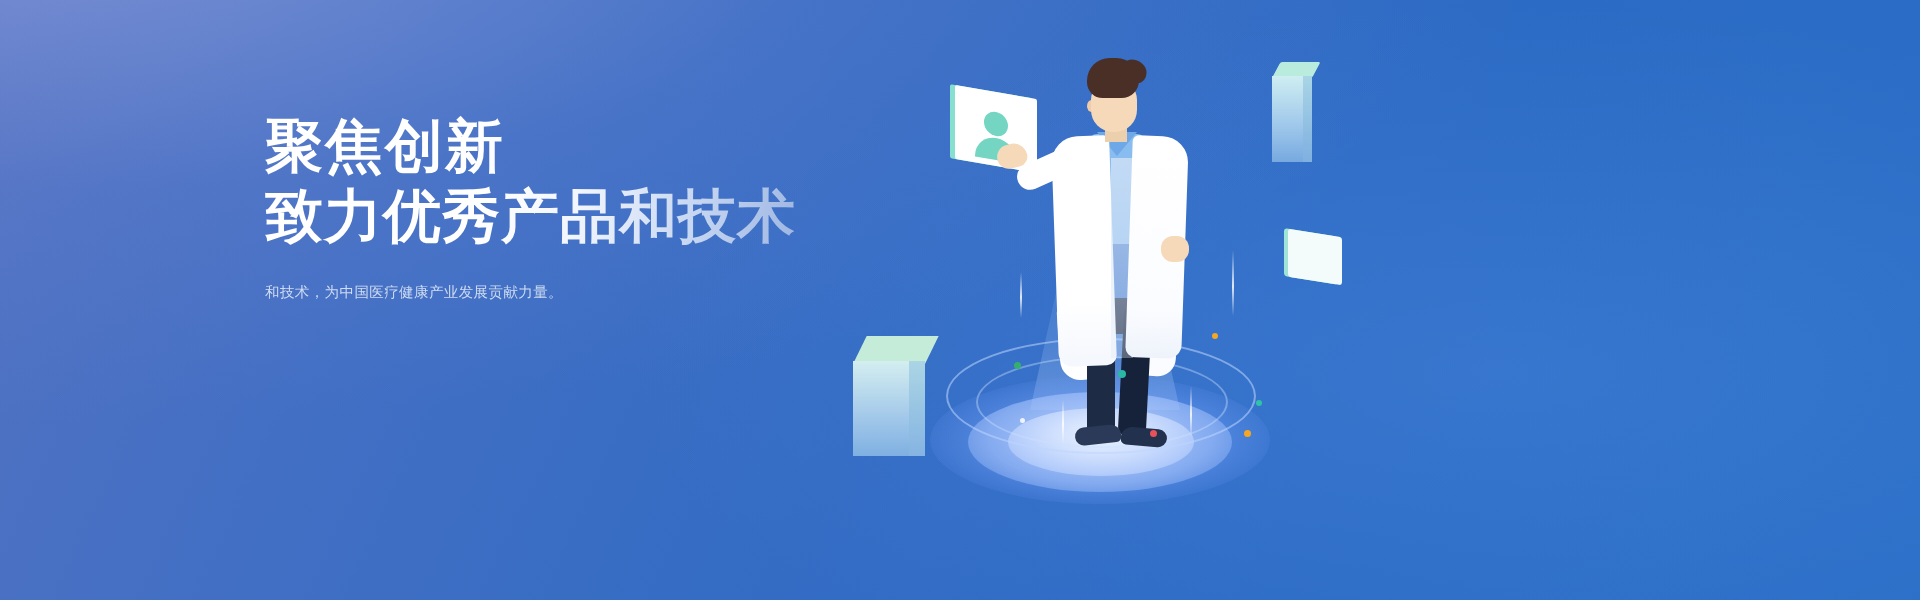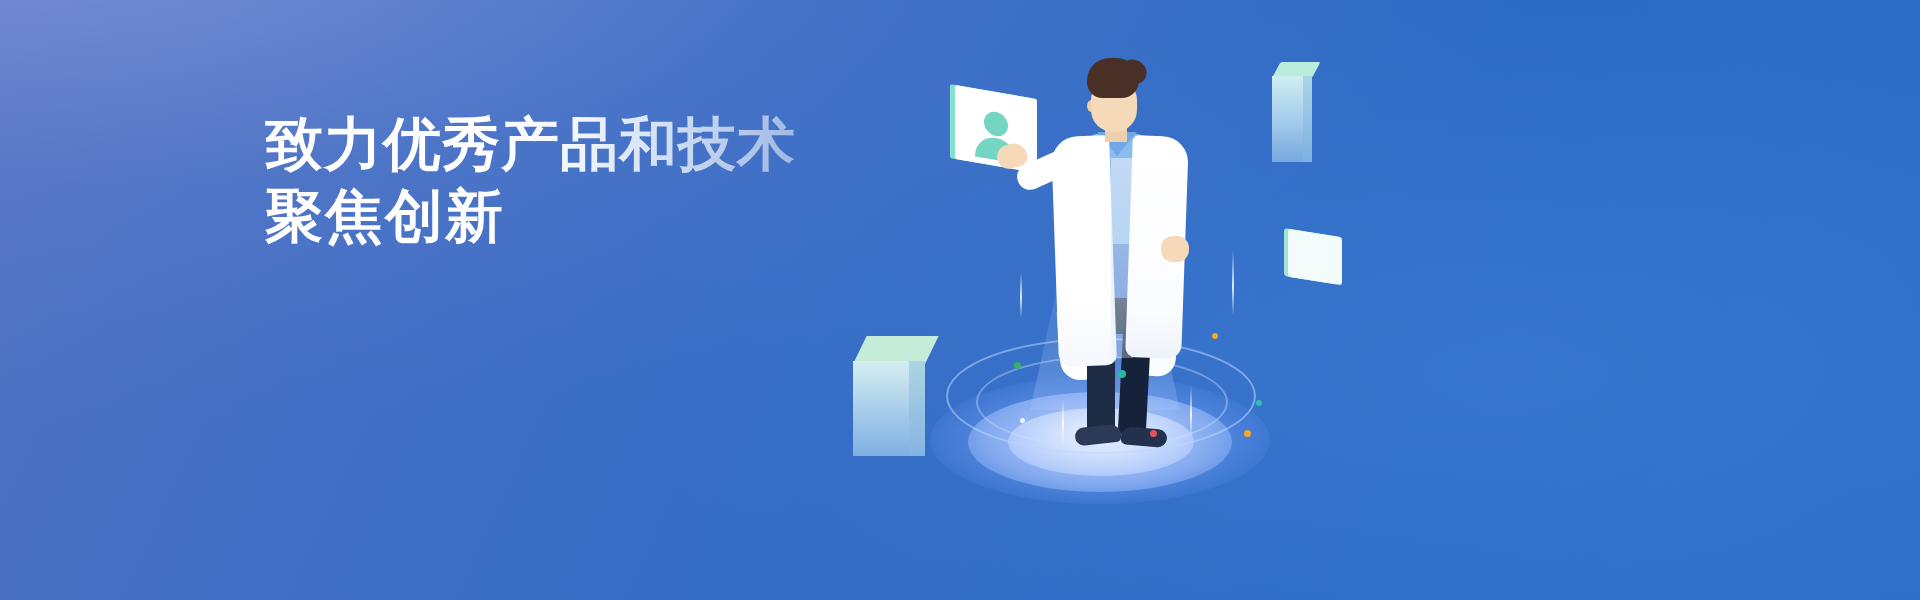--- a/index.html
+++ b/index.html
@@ -246,23 +246,24 @@
     background:#fbfcff; border-radius:4px 4px 18px 12px;
     transform:rotate(4deg);
   }
 </style>
 </head>
 <body>
 
 <div id="banner">
 
   <div class="copy">
+    <div class="headline l1">聚焦创新</div>
     <div class="headline l2">致力优秀产品和技术</div>
-    <div class="headline l1">聚焦创新</div>
     <div class="para">
+      <div>和技术，为中国医疗健康产业发展贡献力量。</div>
     </div>
   </div>
 
   <div class="art">
 
     <div class="user-card">
       <div class="avatar-head"></div>
       <div class="avatar-body"></div>
     </div>
 

